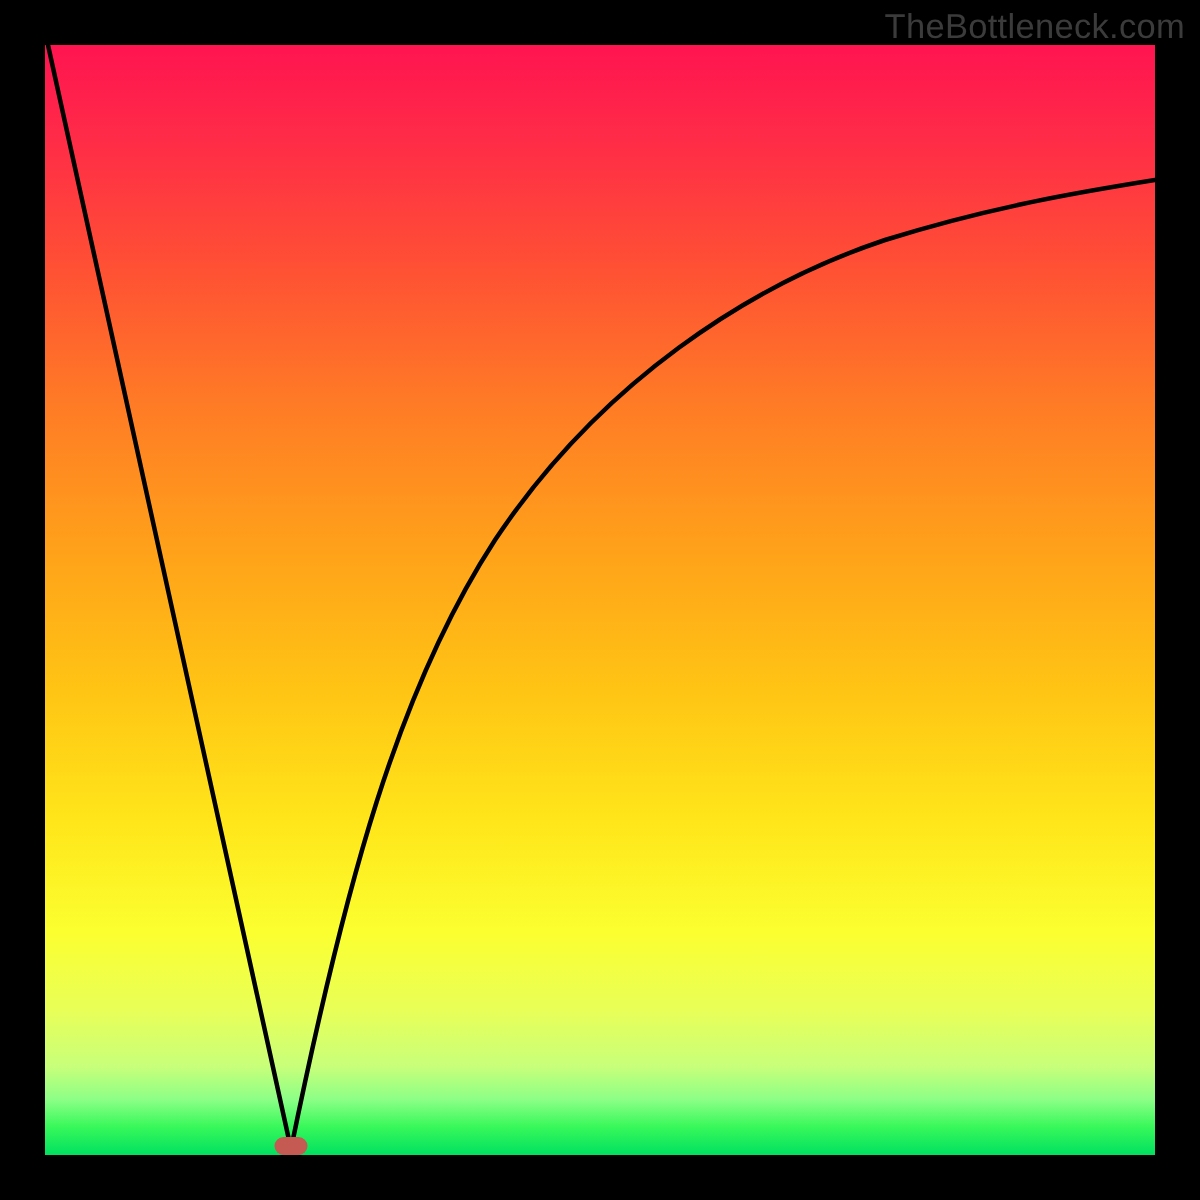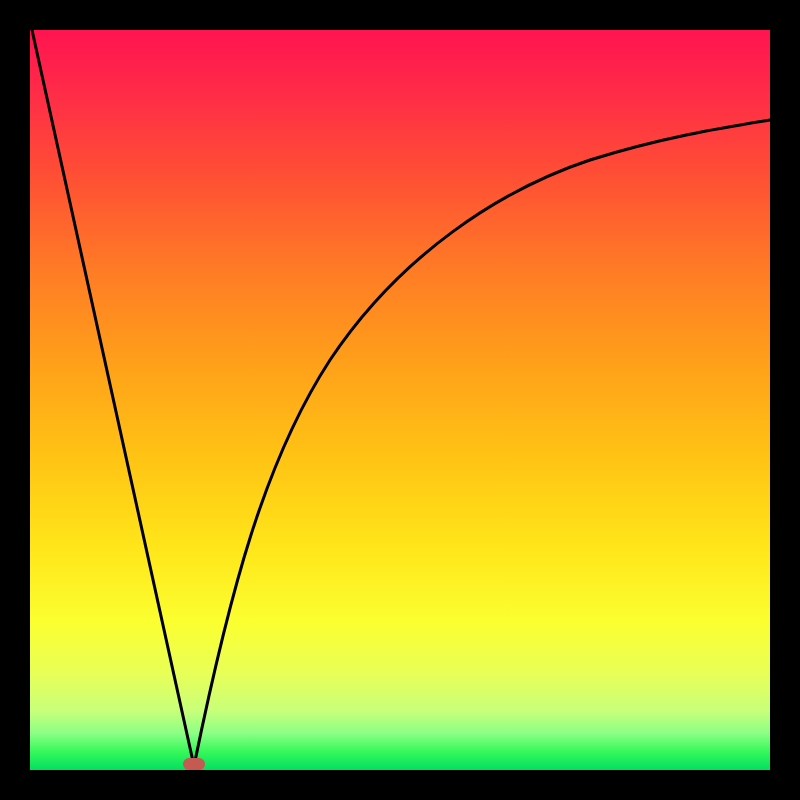--- a/index.html
+++ b/index.html
@@ -64,20 +64,21 @@
     height: 12px;
     background: #c45a52;
     border-radius: 6px;
   }
 </style>
 </head>
 <body>
 
 <div class="frame">
 
+  <div class="watermark">TheBottleneck.com</div>
 
   <div class="plot">
 
     <svg class="curve" viewBox="0 0 740 740" preserveAspectRatio="none">
 
       <path d="M 2 0 L 164 736" fill="none" stroke="#000" stroke-width="3" stroke-linecap="round"></path>
 
       <path d="M 164 736
                C 200 560, 235 430, 300 330
                C 370 225, 470 160, 560 130

